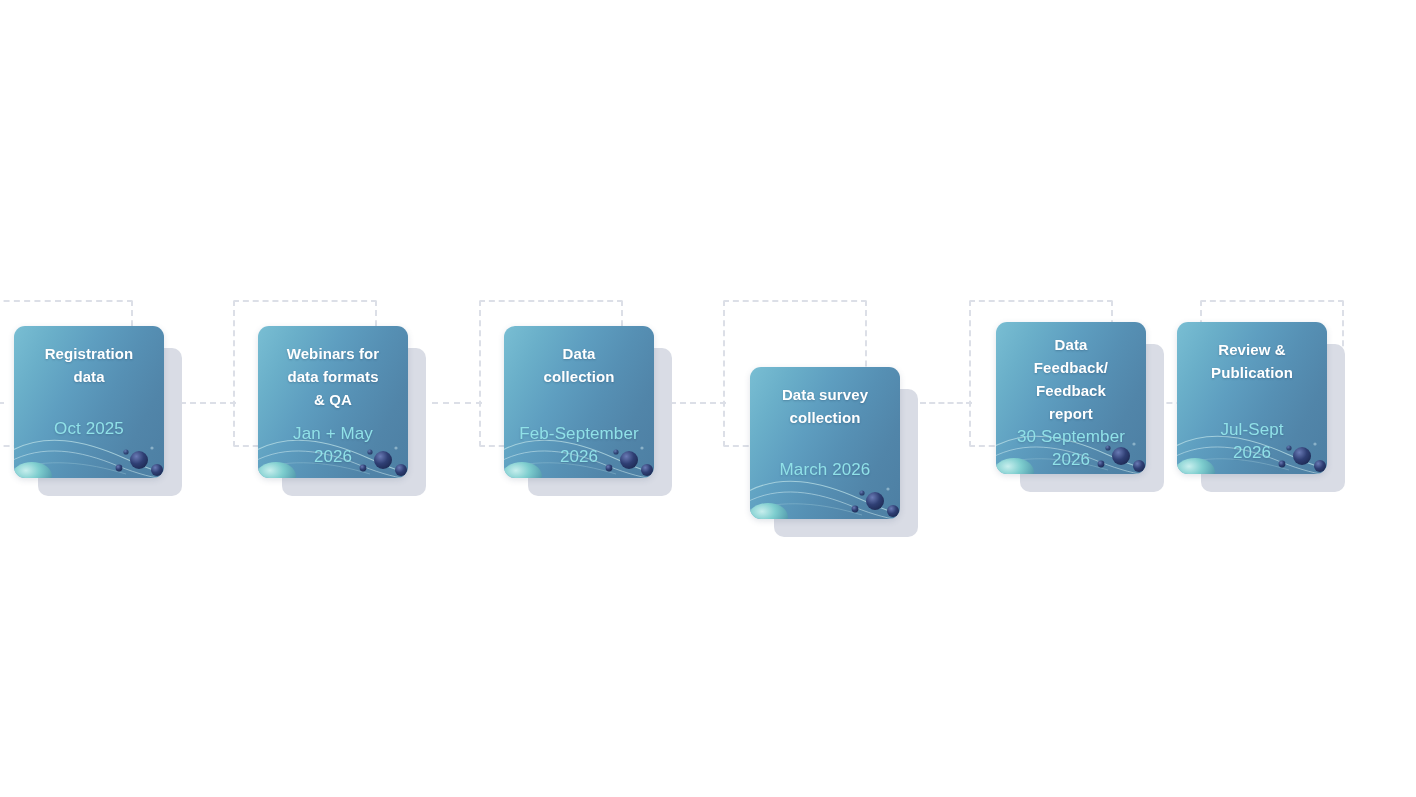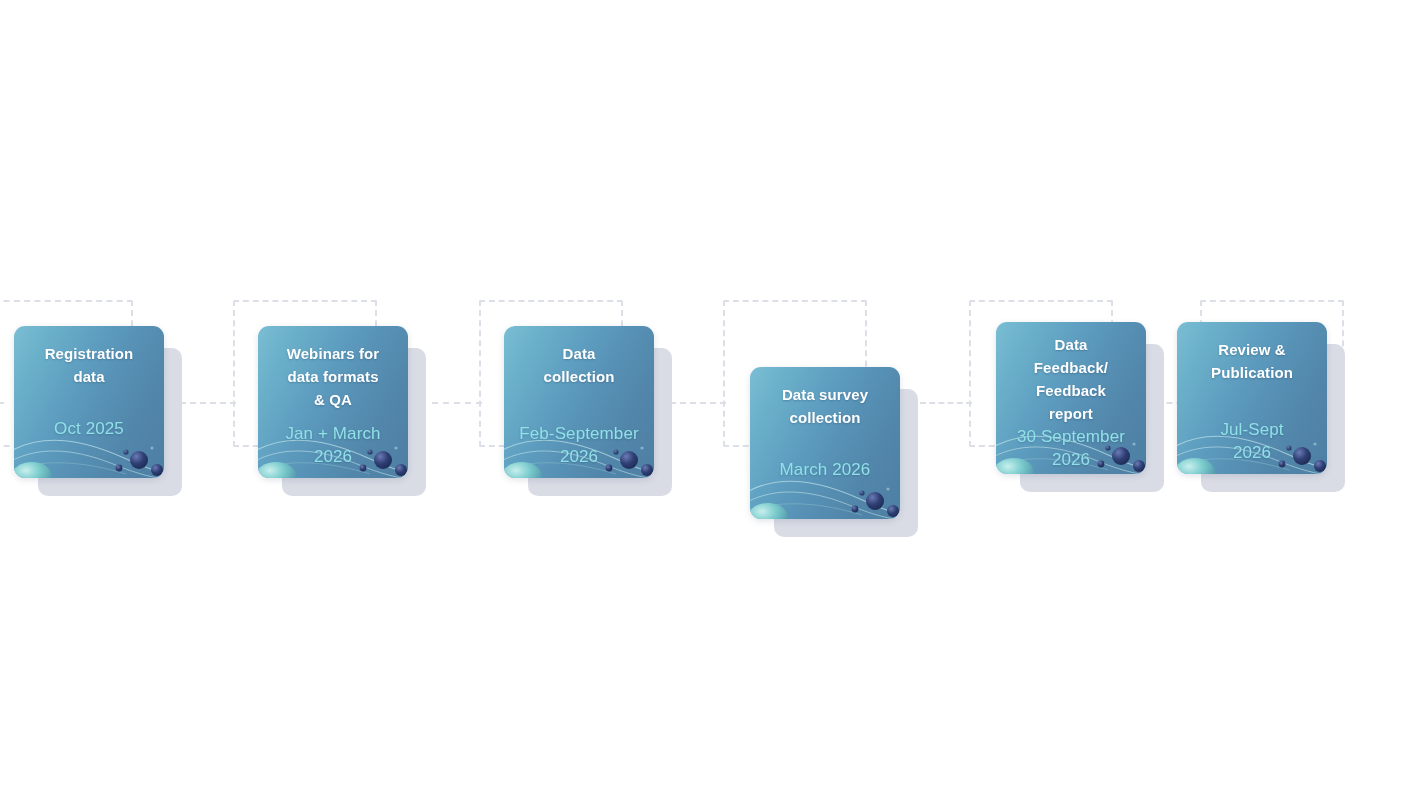--- a/index.html
+++ b/index.html
@@ -212,21 +212,21 @@
         <circle cx="138" cy="30" r="1.6" fill="#bcd8e4" opacity="0.55"></circle>
       </svg>
       <div class="step-text">
         <div class="step-title">
           <div>Webinars for</div>
           <div>data formats</div>
           <div>&amp; QA</div>
         </div>
         <div class="spacer"></div>
         <div class="step-date">
-          <div>Jan + March</div>
+          <div>Jan + May</div>
           <div>2026</div>
         </div>
       </div>
     </div>
   </div>
 
   <div class="step" style="left:504px; top:326px;">
     <div class="step-shadow-card"></div>
     <div class="step-card">
       <svg class="step-card-deco" viewBox="0 0 150 60" preserveAspectRatio="none">

